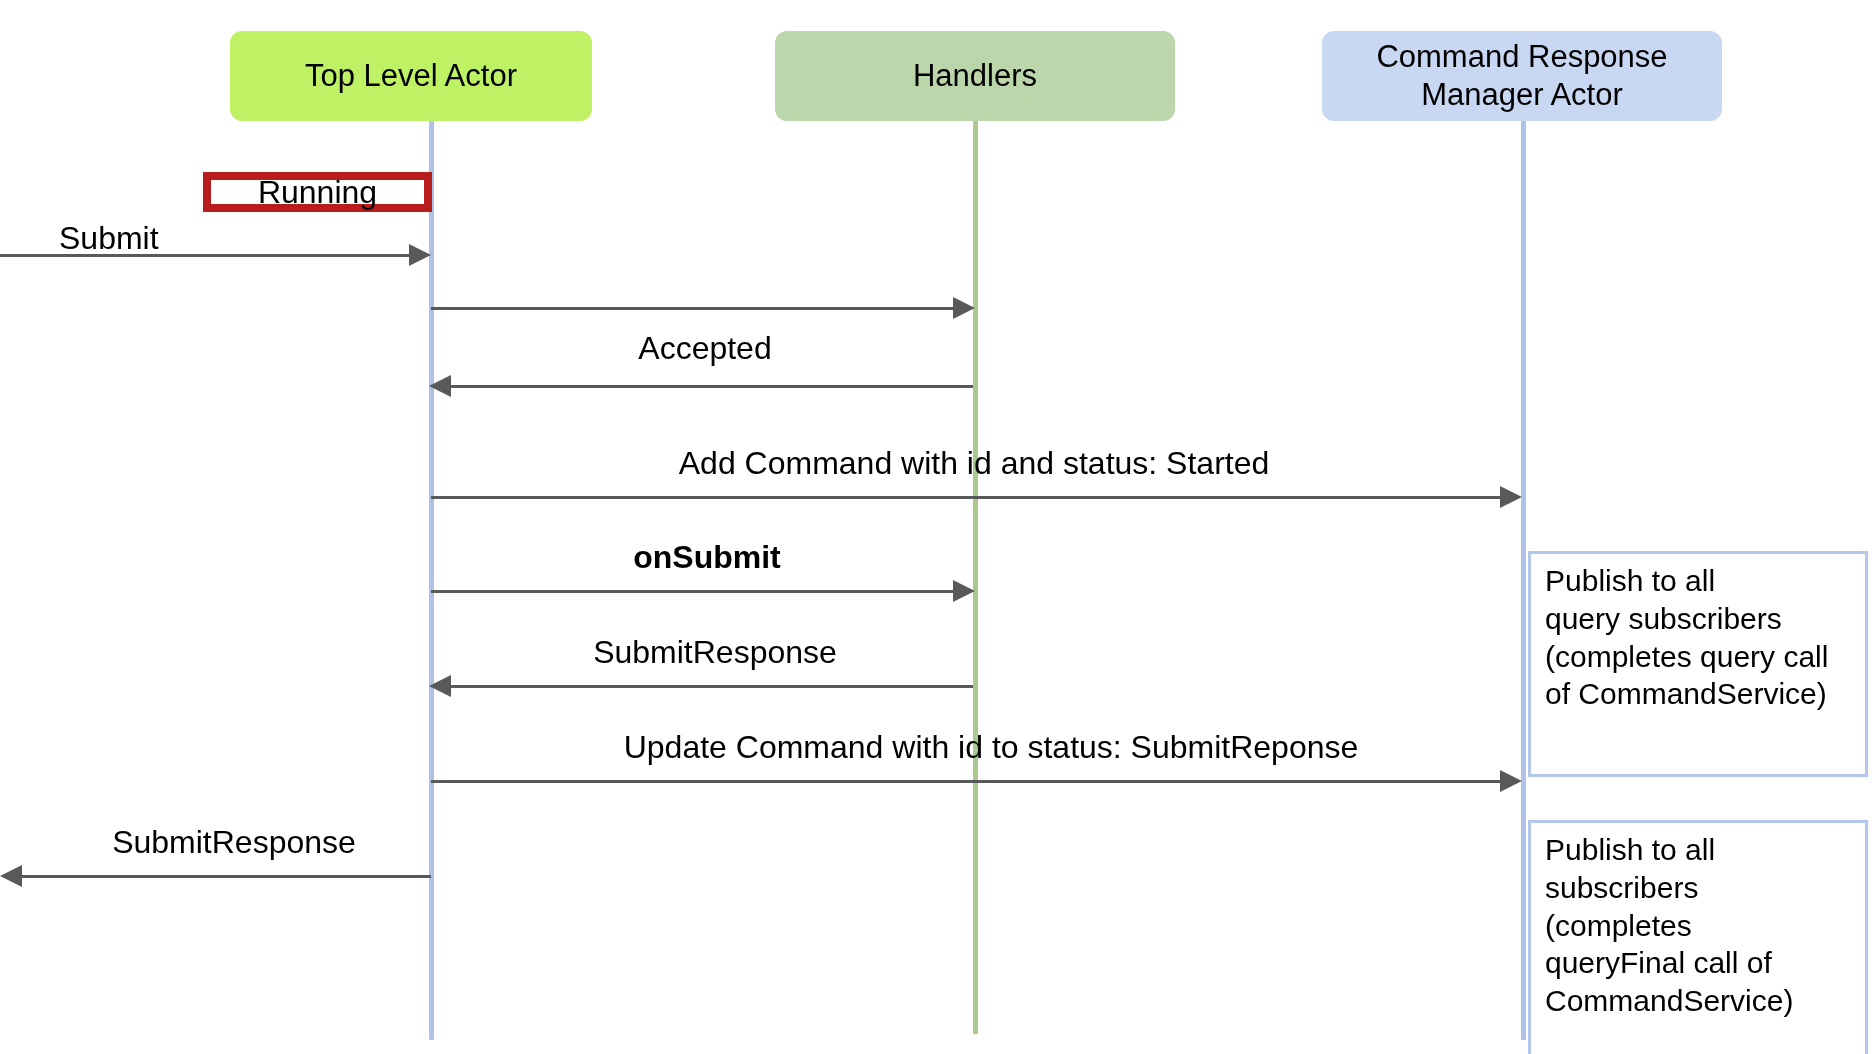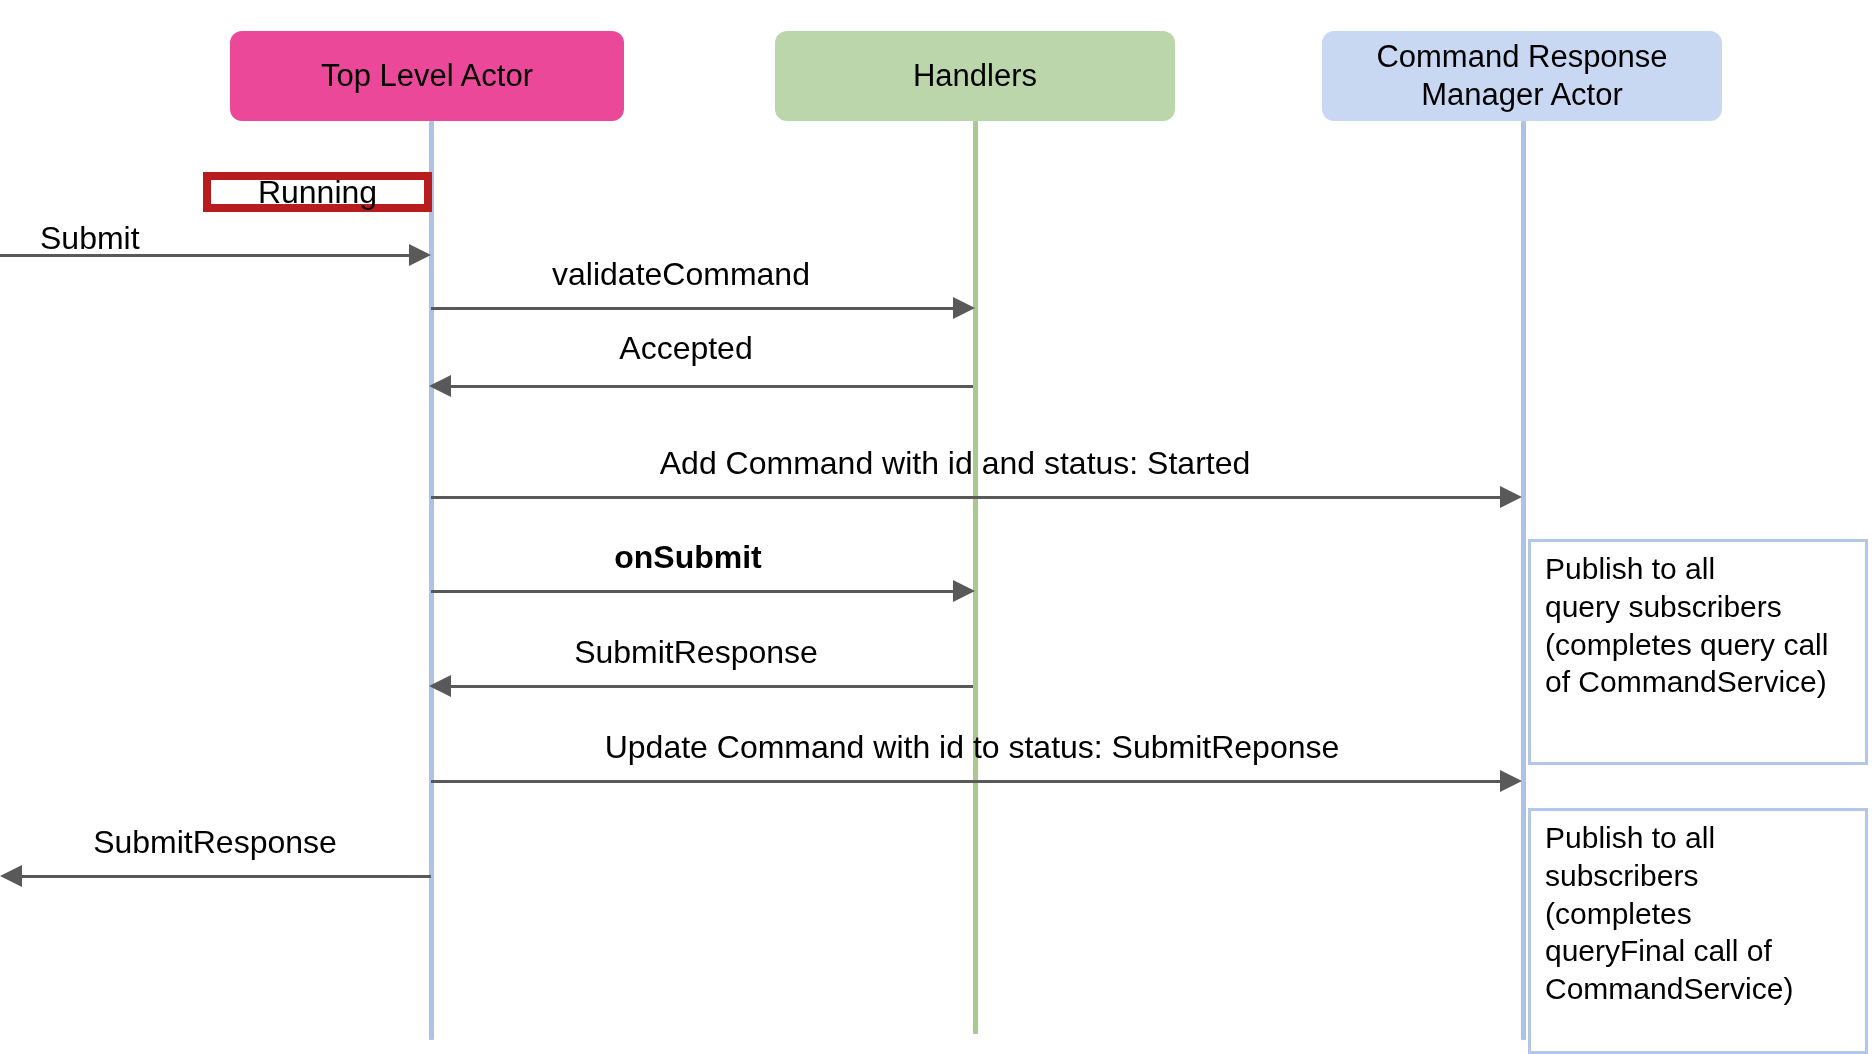--- a/index.html
+++ b/index.html
@@ -52,20 +52,21 @@
   .note{
     position:absolute;
     background:#ffffff;
     border:3px solid #b3c6ec;
     box-sizing:border-box;
     padding:8px 10px 8px 14px;
     font-size:30px;
     line-height:1.26;
     color:#000000;
     white-space:pre-line;
+    margin-top:12px;
   }
   
   .msg-line{
     position:absolute;
     height:3px;
     background:#595959;
   }
   .arrowhead{
     position:absolute;
     width:0;height:0;
@@ -74,48 +75,48 @@
   }
   .arrowhead.right{ border-left:22px solid #595959; }
   .arrowhead.left { border-right:22px solid #595959; }
   .msg-label{
     position:absolute;
     font-size:32px;
     color:#000000;
     white-space:nowrap;
     text-align:center;
     line-height:1;
+    margin-left:19px;
   }
   .msg-label.centered{ transform:translateX(-50%); }
 </style>
 </head>
 <body>
 
 <div id="stage">
 
-  <div class="participant" style="left:230px; top:31px; width:394px; height:90px; background:#ec4899;">Top Level Actor</div>
+  <div class="participant" style="left:230px; top:31px; width:362px; height:90px; background:#bef264;">Top Level Actor</div>
 
   <div class="participant" style="left:1322px; top:31px; width:400px; height:90px; background:#c9d8f2;">Command Response
 Manager Actor</div>
 
   <div class="participant" style="left:775px; top:31px; width:400px; height:90px; background:#bcd6ab;">Handlers</div>
 
   <div class="lifeline" style="left:429px; top:121px; height:919px; background:#aec2e8;"></div>
 
   <div class="lifeline" style="left:973px; top:121px; height:913px; background:#a9c98e;"></div>
 
   <div class="lifeline" style="left:1521px; top:121px; height:919px; background:#aec2e8;"></div>
 
   <div class="statebox" style="left:203px; top:172px; width:229px; height:40px;">Running</div>
 
   <div class="msg-label" style="left:40px; top:222px;">Submit</div>
   <div class="msg-line" style="left:0px; top:254px; width:413px;"></div>
   <div class="arrowhead right" style="left:409px; top:244px;"></div>
 
-  <div class="msg-label centered" style="left:681px; top:258px;">validateCommand</div>
   <div class="msg-line" style="left:431px; top:307px; width:525px;"></div>
   <div class="arrowhead right" style="left:953px; top:297px;"></div>
 
   <div class="msg-label centered" style="left:686px; top:332px;">Accepted</div>
   <div class="msg-line" style="left:451px; top:385px; width:522px;"></div>
   <div class="arrowhead left" style="left:429px; top:375px;"></div>
 
   <div class="msg-label centered" style="left:955px; top:447px;">Add Command with id and status: Started</div>
   <div class="msg-line" style="left:431px; top:496px; width:1072px;"></div>
   <div class="arrowhead right" style="left:1500px; top:486px;"></div>

